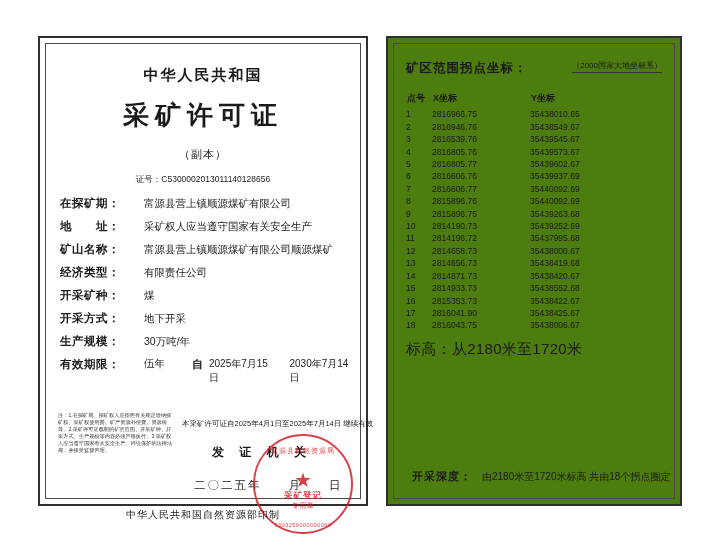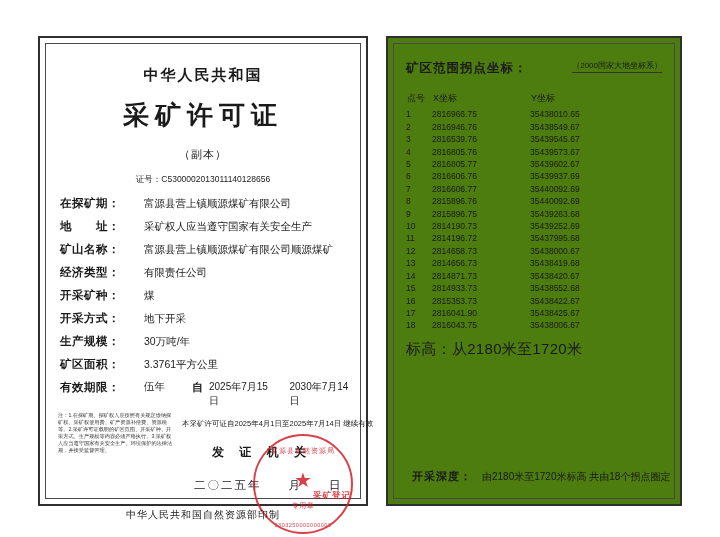--- a/index.html
+++ b/index.html
@@ -179,21 +179,21 @@
     transform: translate(-50%, -50%);
     color: #d3202a;
     font-size: 20px;
     line-height: 20px;
   }
   .seal-text {
     position: absolute;
     left: 0;
     right: 0;
     top: 56%;
-    text-align: right;
+    text-align: center;
     color: #d3202a;
     font-size: 8.5px;
     font-weight: bold;
     letter-spacing: 1px;
   }
   .seal-text2 {
     position: absolute;
     left: 0;
     right: 0;
     top: 68%;
@@ -272,21 +272,21 @@
   }
   .coord-table {
     margin-top: 14px;
     font-size: 8.5px;
     line-height: 12.4px;
     width: 100%;
     border-collapse: collapse;
   }
   .coord-table th {
     text-align: left;
-    font-weight: normal;
+    font-weight: bold;
     font-size: 9px;
     padding-bottom: 4px;
   }
   .coord-table td {
     padding: 0;
     white-space: nowrap;
   }
   .col-no { width: 24px; }
   .col-x { width: 96px; }
   .col-y { width: auto; }
@@ -349,24 +349,20 @@
           <div class="flabel">开采矿种：</div>
           <div class="fvalue">煤</div>
         </div>
         <div class="frow">
           <div class="flabel">开采方式：</div>
           <div class="fvalue">地下开采</div>
         </div>
         <div class="frow">
           <div class="flabel">生产规模：</div>
           <div class="fvalue">30万吨/年</div>
-        </div>
-        <div class="frow">
-          <div class="flabel">矿区面积：</div>
-          <div class="fvalue">3.3761平方公里</div>
         </div>
 
         <div class="validity-row">
           <div class="validity-label">有效期限：</div>
           <div class="validity-years">伍年</div>
           <div class="validity-from">自</div>
           <div class="validity-date">2025年7月15日</div>
           <div class="validity-date2">2030年7月14日</div>
         </div>
       </div>

